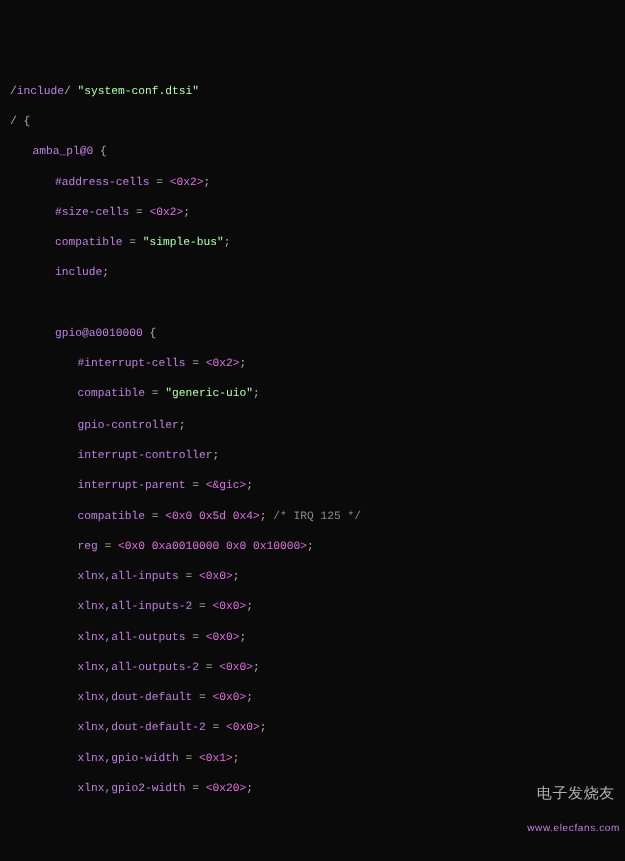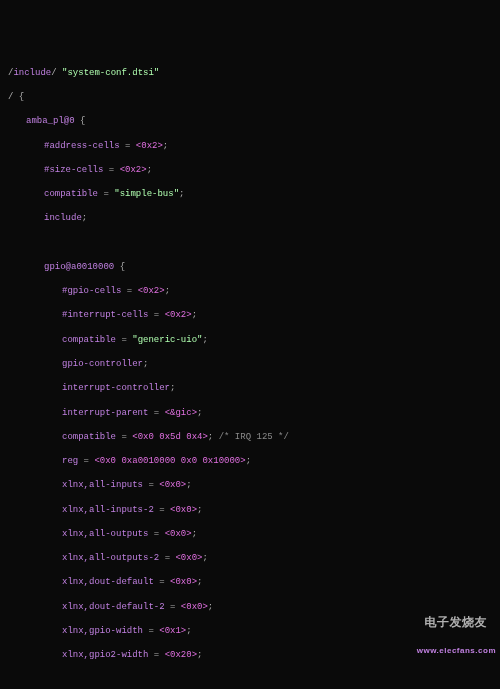--- a/index.html
+++ b/index.html
@@ -19,26 +19,25 @@
   .c-include { color: #e0e0e0; }
   .c-slash   { color: #b0b0b0; }
   .c-key     { color: #c080e0; }
   .c-str     { color: #b0ffb0; }   
   .c-num     { color: #e070e0; }   
   .c-comment { color: #8a8a8a; }
   .c-punc    { color: #b0b0b0; }
   .watermark {
     position: absolute;
     right: 4px;
-    bottom: 16px;
+    bottom: 4px;
     font-family: sans-serif;
     font-size: 12px;
     color: rgba(255,255,255,0.5);
     letter-spacing: 0.5px;
-    font-weight: bold;
   }
   .watermark-sub {
     font-size: 8px;
     color: rgba(255,255,255,0.35);
     display: block;
     text-align: right;
   }
   .line { display: block; }
   .indent1 { padding-left: 18px; }
   .indent2 { padding-left: 36px; }
@@ -53,21 +52,20 @@
 <div>
 <span class="line c-include"><span class="c-punc">/</span><span class="c-key">include</span><span class="c-punc">/</span> <span class="c-str">"system-conf.dtsi"</span></span>
 <span class="line c-slash"><span class="c-punc">/</span> <span class="c-punc">{</span></span>
 <span class="line indent1 c-key"><span class="c-key">amba_pl@0</span> <span class="c-punc">{</span></span>
 <span class="line indent2 c-key"><span class="c-key">#address-cells</span> <span class="c-punc">=</span> <span class="c-num">&lt;0x2&gt;</span><span class="c-punc">;</span></span>
 <span class="line indent2 c-key"><span class="c-key">#size-cells</span> <span class="c-punc">=</span> <span class="c-num">&lt;0x2&gt;</span><span class="c-punc">;</span></span>
 <span class="line indent2 c-key"><span class="c-key">compatible</span> <span class="c-punc">=</span> <span class="c-str">"simple-bus"</span><span class="c-punc">;</span></span>
 <span class="line indent2 c-key"><span class="c-key">include</span><span class="c-punc">;</span></span>
 <span class="line blank"></span>
 <span class="line indent2 c-key"><span class="c-key">gpio@a0010000</span> <span class="c-punc">{</span></span>
-<span class="line indent3 c-key"><span class="c-key">#gpio-cells</span> <span class="c-punc">=</span> <span class="c-num">&lt;0x2&gt;</span><span class="c-punc">;</span></span>
 <span class="line indent3 c-key"><span class="c-key">#interrupt-cells</span> <span class="c-punc">=</span> <span class="c-num">&lt;0x2&gt;</span><span class="c-punc">;</span></span>
 <span class="line indent3 c-key"><span class="c-key">compatible</span> <span class="c-punc">=</span> <span class="c-str">"generic-uio"</span><span class="c-punc">;</span></span>
 <span class="line indent3 c-key"><span class="c-key">gpio-controller</span><span class="c-punc">;</span></span>
 <span class="line indent3 c-key"><span class="c-key">interrupt-controller</span><span class="c-punc">;</span></span>
 <span class="line indent3 c-key"><span class="c-key">interrupt-parent</span> <span class="c-punc">=</span> <span class="c-num">&lt;&amp;gic&gt;</span><span class="c-punc">;</span></span>
 <span class="line indent3 c-key"><span class="c-key">compatible</span> <span class="c-punc">=</span> <span class="c-num">&lt;0x0 0x5d 0x4&gt;</span><span class="c-punc">;</span> <span class="c-comment">/* IRQ 125 */</span></span>
 <span class="line indent3 c-key"><span class="c-key">reg</span> <span class="c-punc">=</span> <span class="c-num">&lt;0x0 0xa0010000 0x0 0x10000&gt;</span><span class="c-punc">;</span></span>
 <span class="line indent3 c-key"><span class="c-key">xlnx,all-inputs</span> <span class="c-punc">=</span> <span class="c-num">&lt;0x0&gt;</span><span class="c-punc">;</span></span>
 <span class="line indent3 c-key"><span class="c-key">xlnx,all-inputs-2</span> <span class="c-punc">=</span> <span class="c-num">&lt;0x0&gt;</span><span class="c-punc">;</span></span>
 <span class="line indent3 c-key"><span class="c-key">xlnx,all-outputs</span> <span class="c-punc">=</span> <span class="c-num">&lt;0x0&gt;</span><span class="c-punc">;</span></span>

